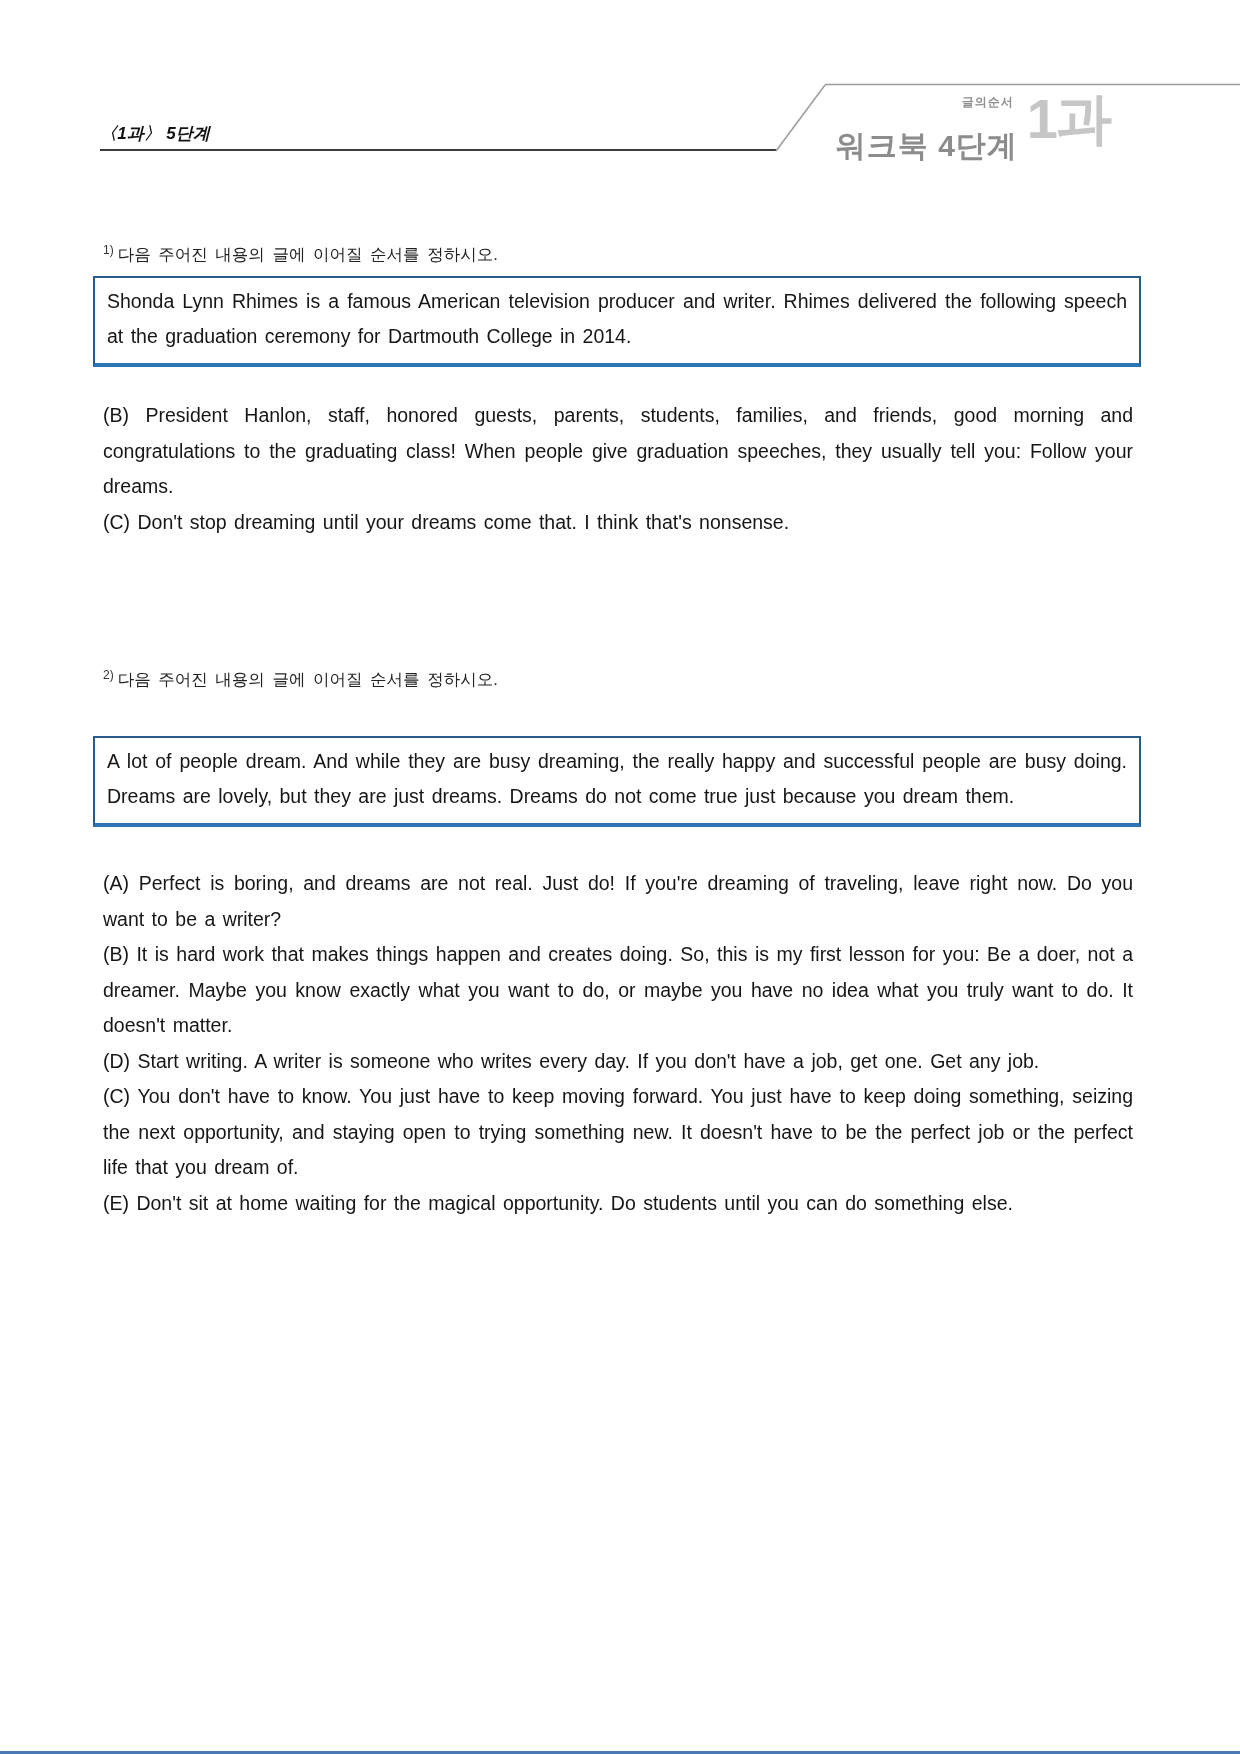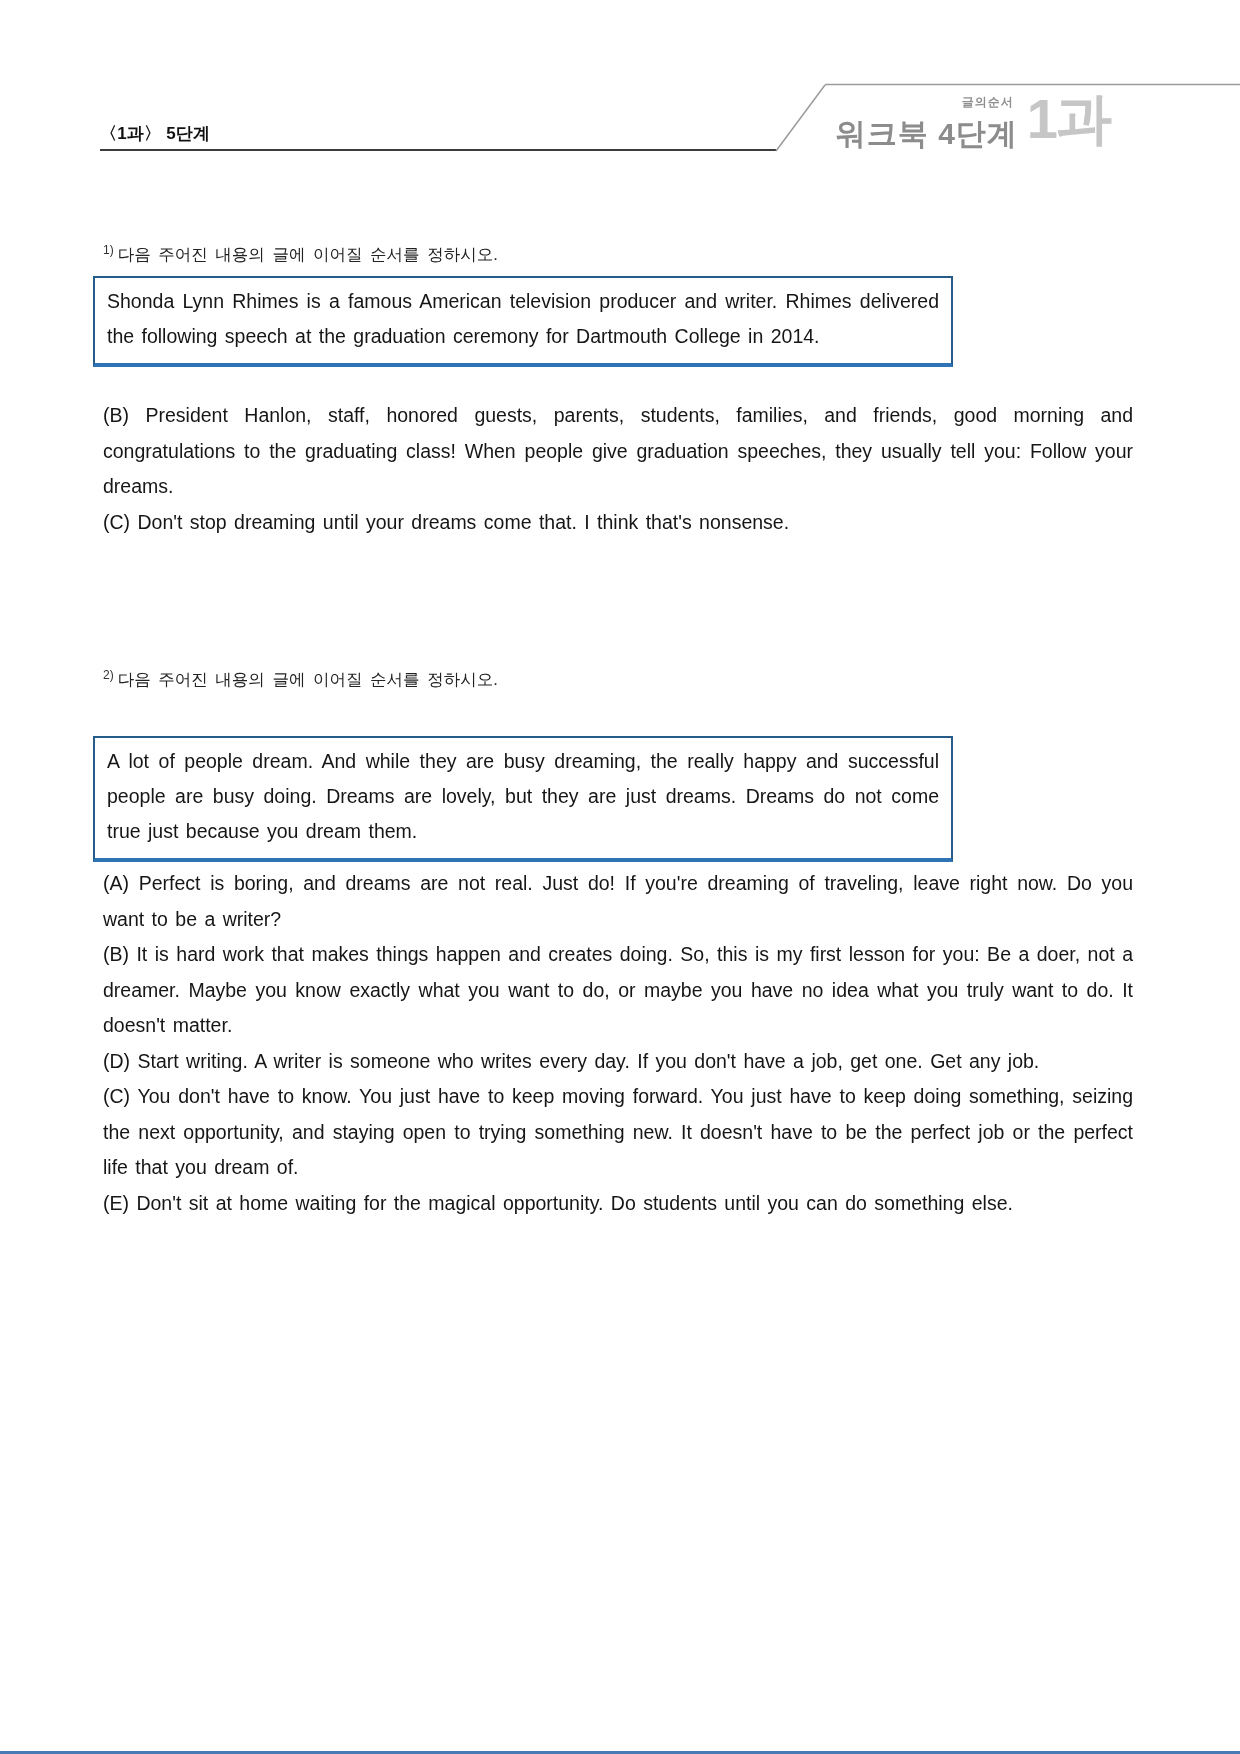--- a/index.html
+++ b/index.html
@@ -10,34 +10,35 @@
     font-family:"Liberation Sans", sans-serif;
     color:#1c1c1c;
     overflow:hidden;
   }
 
   
   .hdr-left-title {
     position:absolute; left:100px; top:122px;
     font-size:17px; font-weight:bold; color:#111;
     letter-spacing:0.2px;
+    font-style:italic;
   }
   .hdr-rule-left {
     position:absolute; left:100px; top:149px;
     width:676px; height:2px; background:#3d3d3d;
   }
   .hdr-lines-svg { position:absolute; left:0; top:0; }
   .hdr-right {
     position:absolute; top:92px; right:130px;
     display:flex; align-items:flex-start; gap:9px;
   }
   .hdr-right-texts { text-align:right; padding-top:2px; }
   .hdr-small-label {
     font-size:12px; font-weight:bold; color:#8e8e8e;
-    letter-spacing:1px; margin-bottom:3px; margin-right:4px;
+    letter-spacing:1px; margin-bottom:15px; margin-right:4px;
   }
   .hdr-workbook {
     font-size:30px; font-weight:bold; color:#8c8c8c;
     letter-spacing:1px;
   }
   .hdr-chapter {
     font-size:56px; line-height:0.95; font-weight:bold;
     color:#c6c6c6; letter-spacing:-2px;
   }
 
@@ -47,21 +48,21 @@
     font-size:16.5px; color:#222; word-spacing:3px;
   }
   .q-prompt sup {
     font-size:12px; color:#333; margin-right:4px;
     vertical-align:6px;
   }
   .q-prompt-1 { top:243px; }
   .q-prompt-2 { top:668px; }
 
   .passage-box {
-    position:absolute; left:93px; width:860px;
+    position:absolute; left:93px; width:1048px;
     box-sizing:border-box;
     border:2px solid #275b89;
     border-bottom:4px solid #2e74b5;
     padding:6px 12px 9px 12px;
     font-size:19.5px; line-height:35px;
     text-align:justify; word-spacing:2px;
     color:#161616;
   }
   .passage-box-1 { top:276px; }
   .passage-box-2 { top:736px; }

